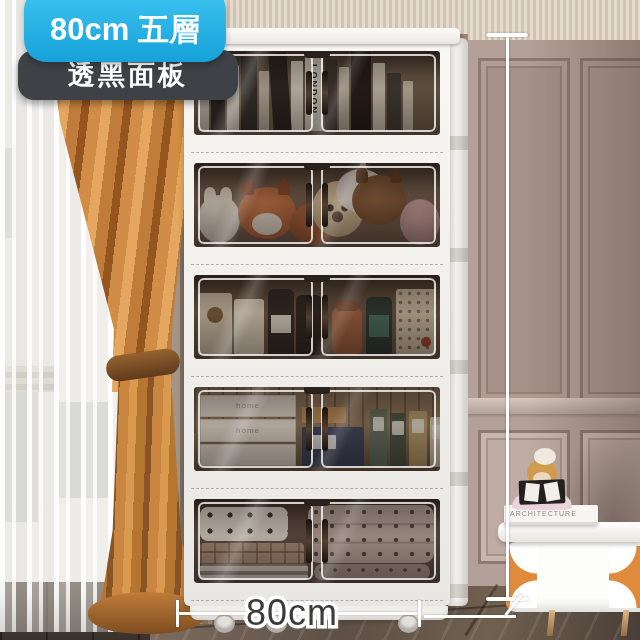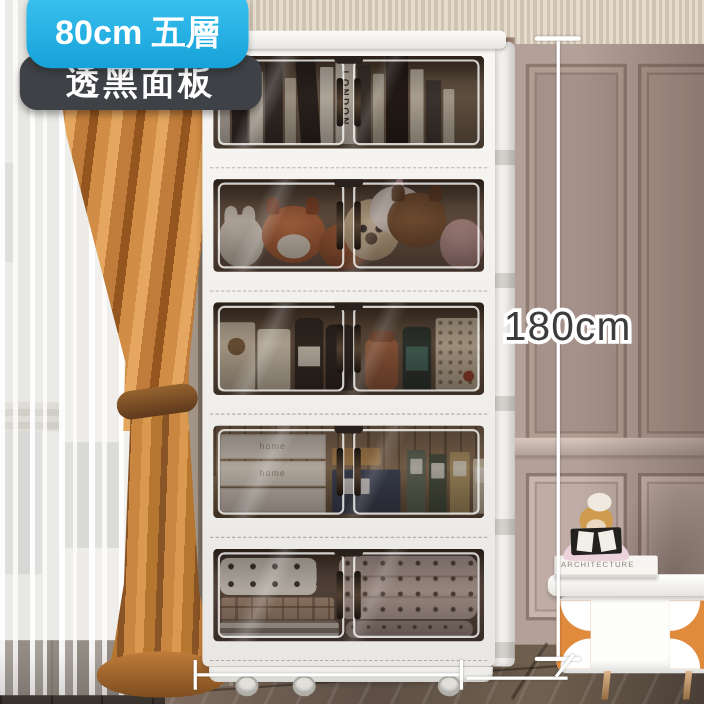--- a/index.html
+++ b/index.html
@@ -139,21 +139,21 @@
     border-radius:50% 50% 20% 20% / 100% 100% 20% 20%;}
 
   
   .dline{background:#ffffff;box-shadow:0 0 2px rgba(0,0,0,.35);}
   .dim{color:#3c3c3c;font-size:37px;letter-spacing:1px;
     -webkit-text-stroke:7px #ffffff;paint-order:stroke fill;
     text-shadow:0 0 3px #fff,0 0 3px #fff,0 0 5px #fff;}
   .badge{color:#fff;font-weight:bold;display:flex;align-items:center;justify-content:center;
     box-sizing:border-box;}
   .badge-dark{left:18px;top:50px;width:220px;height:50px;background:#3e4145;border-radius:16px;
-    font-size:31px;letter-spacing:3px;box-shadow:0 4px 7px rgba(0,0,0,.35);}
+    font-size:27px;letter-spacing:3px;box-shadow:0 4px 7px rgba(0,0,0,.35);}
   .badge-blue{left:24px;top:-12px;width:202px;height:74px;border-radius:22px;
     background:linear-gradient(180deg,#3ec4f1,#16a2d9);font-size:31px;padding-top:10px;
     box-shadow:0 3px 6px rgba(0,0,0,.25);}
 </style>
 </head>
 <body>
 
 <div class="stage">
 
   <div class="abs molding"></div>
@@ -359,25 +359,25 @@
     <div class="f-dress"></div>
     <div class="f-hair"></div>
     <div class="f-pet"></div>
     <div class="f-face"></div>
     <div class="f-book"></div>
   </div>
 
   <div class="abs dline" style="left:506px;top:37px;width:3px;height:562px;"></div>
   <div class="abs dline" style="left:486px;top:33px;width:42px;height:4px;border-radius:2px;"></div>
   <div class="abs dline" style="left:486px;top:597px;width:42px;height:4px;border-radius:2px;"></div>
-  <div class="abs dim" style="left:458px;top:276px;">180cm</div>
 
   <div class="abs dline" style="left:178px;top:612px;width:242px;height:3px;"></div>
   <div class="abs dline" style="left:176px;top:600px;width:3px;height:27px;"></div>
   <div class="abs dline" style="left:418px;top:600px;width:3px;height:27px;"></div>
+  <div class="abs dim" style="left:246px;top:592px;font-size:36px;">80cm</div>
 
   <div class="abs dline" style="left:424px;top:615px;width:92px;height:3px;"></div>
   <div class="abs dline" style="left:512px;top:592px;width:3px;height:26px;transform:rotate(38deg);"></div>
 
   <div class="abs badge badge-dark">透黑面板</div>
   <div class="abs badge badge-blue">80cm 五層</div>
 
 </div>
 
 </body></html>

